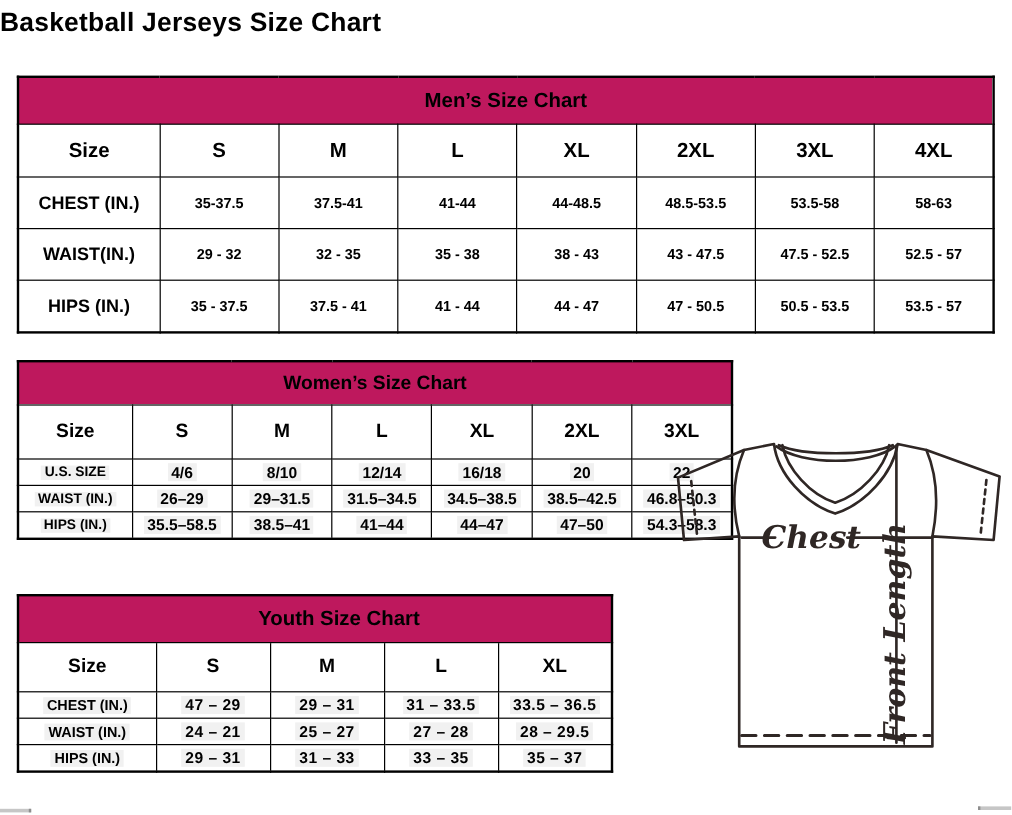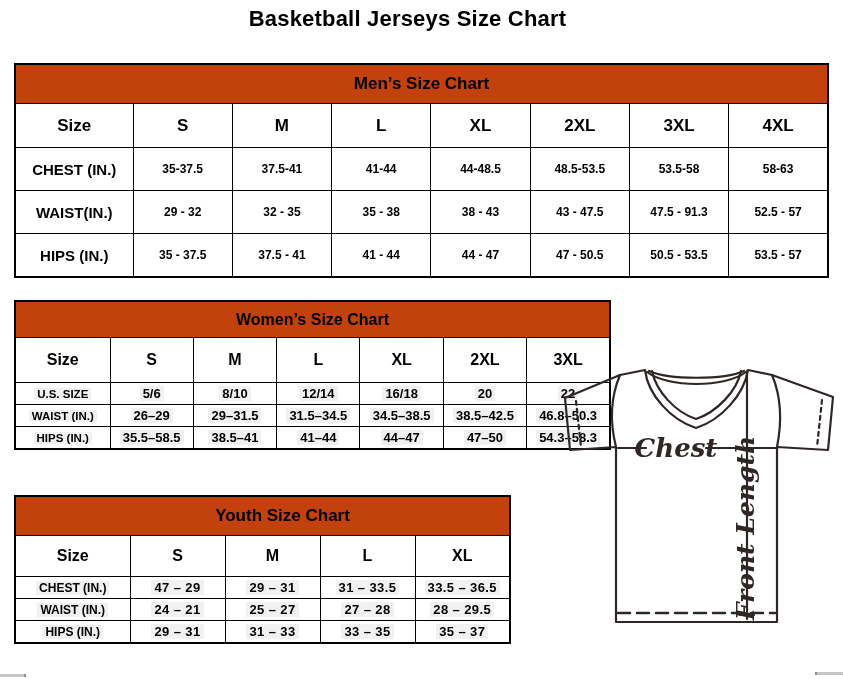--- a/index.html
+++ b/index.html
@@ -2,31 +2,31 @@
 <html><head>
 <meta charset="utf-8">
 <style>
   html,body { margin:0; padding:0; background:#fff; }
   .page {
     position:relative; width:843px; height:679px; background:#fff;
     font-family:"Liberation Sans", sans-serif; color:#000; overflow:hidden;
   }
   .title {
     position:absolute; top:6px; left:0; width:815px; margin:0;
-    text-align:center; font-size:22px; font-weight:bold; letter-spacing:.2px;
+    text-align:left; font-size:22px; font-weight:bold; letter-spacing:.2px;
   }
   table.tbl {
     position:absolute; border-collapse:collapse; table-layout:fixed;
     background:#fff; border:2px solid #000;
   }
   table.tbl td {
     border:1px solid #000; text-align:center; vertical-align:middle;
     font-weight:bold; padding:0; overflow:hidden; white-space:nowrap;
   }
-  table.tbl td.ttl { background:#c2410c;margin-top:18px; }
+  table.tbl td.ttl { background:#be185d;margin-top:18px; }
 
   .t-men   { left:14px; top:63px;  width:815px; }
   .t-men   td.ttl    { height:38px; font-size:17px; }
   .t-men   tr.hdr td { height:43px; font-size:17px; }
   .t-men   tr.row td { height:42px; font-size:12px; }
   .t-men   tr.row td.lbl { font-size:15px; }
 
   .t-women { left:14px; top:300px; width:597px; }
   .t-women td.ttl    { height:35px; font-size:16px; }
   .t-women tr.hdr td { height:44px; font-size:16px; }
@@ -86,21 +86,21 @@
           <td><span>53.5-58</span></td>
           <td><span>58-63</span></td>
         </tr>
         <tr class="row">
           <td class="lbl"><span>WAIST(IN.)</span></td>
           <td><span>29 - 32</span></td>
           <td><span>32 - 35</span></td>
           <td><span>35 - 38</span></td>
           <td><span>38 - 43</span></td>
           <td><span>43 - 47.5</span></td>
-          <td><span>47.5 - 91.3</span></td>
+          <td><span>47.5 - 52.5</span></td>
           <td><span>52.5 - 57</span></td>
         </tr>
         <tr class="row">
           <td class="lbl"><span>HIPS (IN.)</span></td>
           <td><span>35 - 37.5</span></td>
           <td><span>37.5 - 41</span></td>
           <td><span>41 - 44</span></td>
           <td><span>44 - 47</span></td>
           <td><span>47 - 50.5</span></td>
           <td><span>50.5 - 53.5</span></td>
@@ -122,21 +122,21 @@
           <td>Size</td>
           <td>S</td>
           <td>M</td>
           <td>L</td>
           <td>XL</td>
           <td>2XL</td>
           <td>3XL</td>
         </tr>
         <tr class="row">
           <td class="lbl"><span class="hl">U.S. SIZE</span></td>
-          <td><span class="hl">5/6</span></td>
+          <td><span class="hl">4/6</span></td>
           <td><span class="hl">8/10</span></td>
           <td><span class="hl">12/14</span></td>
           <td><span class="hl">16/18</span></td>
           <td><span class="hl">20</span></td>
           <td><span class="hl">22</span></td>
         </tr>
         <tr class="row">
           <td class="lbl"><span class="hl">WAIST (IN.)</span></td>
           <td><span class="hl">26–29</span></td>
           <td><span class="hl">29–31.5</span></td>

